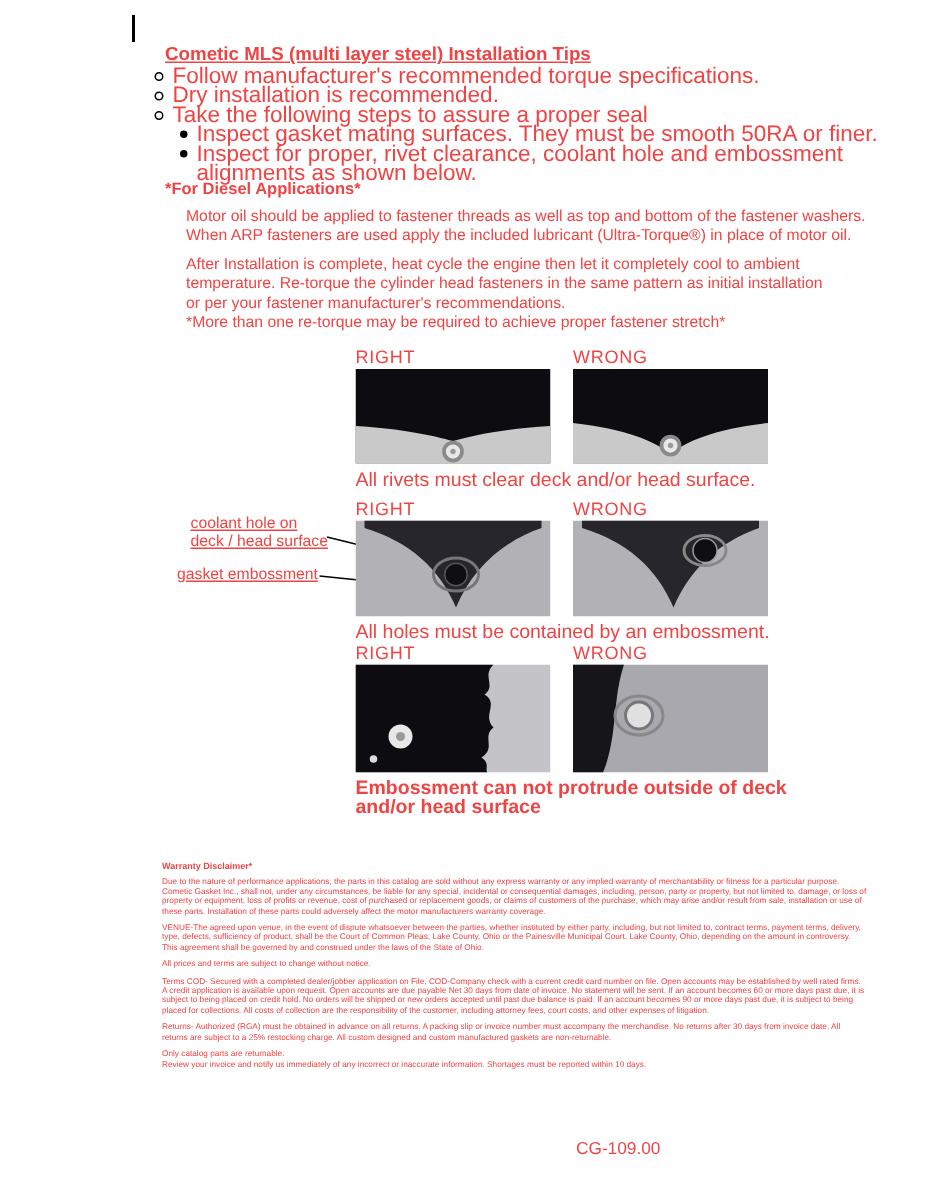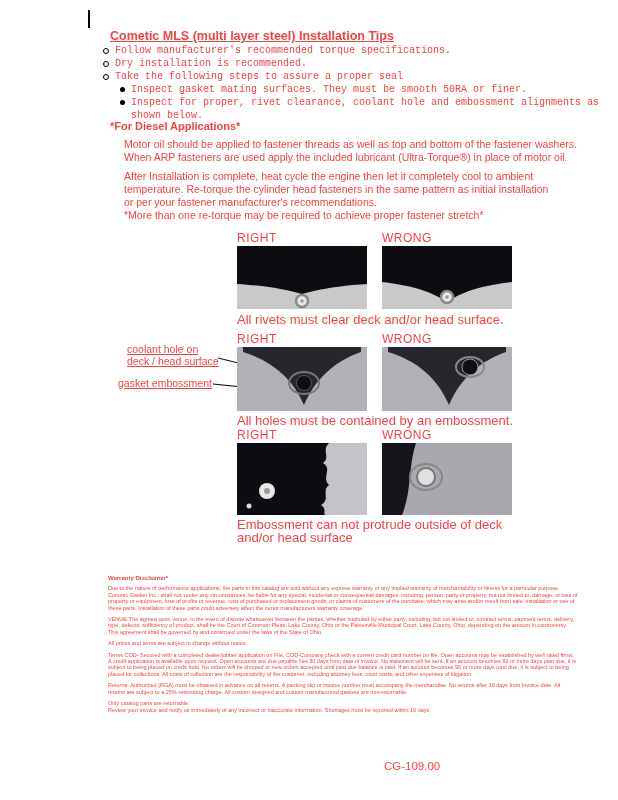--- a/index.html
+++ b/index.html
@@ -1,20 +1,20 @@
 <!DOCTYPE html>
 <html><head>
 <meta charset="utf-8">
 <style>
   html,body{margin:0;padding:0;}
   body{background:#ffffff;}
   .page{position:relative;width:618px;height:800px;background:#ffffff;font-family:"Liberation Sans",sans-serif;color:#ef4444;overflow:hidden;}
   .edge-mark{position:absolute;left:88px;top:10px;width:2px;height:18px;background:#000;}
   .title{position:absolute;left:110px;top:21px;font-size:12.5px;font-weight:bold;text-decoration:underline;white-space:nowrap;}
-  .bullets{position:absolute;left:103px;top:44px;font-size:10px;line-height:13px;font-family:Liberation Mono, monospace;}
+  .bullets{position:absolute;left:103px;top:44px;font-size:15px;line-height:13px;}
   .b-row{display:flex;align-items:flex-start;}
   .b-row .mk{flex:none;width:4px;height:4px;border:1px solid #000;border-radius:50%;margin:4px 6px 0 0;}
   .sub-rows{margin-left:17px;}
   .sub-rows .mk{border:none;background:#000;width:5px;height:5px;}
   .diesel-h{position:absolute;left:110px;top:120px;font-size:11px;font-weight:bold;white-space:nowrap;}
   .para{position:absolute;left:96px;font-size:10.5px;line-height:13px;margin-left:28px;}
   .para div{white-space:nowrap;}
   .p1{top:138px;}
   .p2{top:170px;}
   .note{top:209px;}
@@ -137,21 +137,21 @@
     <circle cx="30" cy="48" r="3" fill="#9a9a9a"></circle>
     <circle cx="12" cy="63" r="2.5" fill="#dddddd"></circle>
   </svg>
   <svg class="fig-img" style="left:382px;top:443px;height:72px;" viewBox="0 0 130 72">
     <rect width="130" height="72" fill="#a8a8ae"></rect>
     <path d="M0,0 L34,0 C26,24 30,48 20,72 L0,72 Z" fill="#16161a"></path>
     <ellipse cx="44" cy="34" rx="16" ry="13" fill="none" stroke="#888" stroke-width="2"></ellipse>
     <circle cx="44" cy="34" r="9" fill="#e0e0e0" stroke="#777" stroke-width="2"></circle>
   </svg>
 
-  <div class="caption" style="top:518px;">
+  <div class="caption" style="top:518px;font-weight:bold;">
     <div>Embossment can not protrude outside of deck</div>
     <div>and/or head surface</div>
   </div>
 
   <div class="legal">
     <div class="lh">Warranty Disclaimer*</div>
     <div class="lp">Due to the nature of performance applications, the parts in this catalog are sold without any express warranty or any implied warranty of merchantability or fitness for a particular purpose.  Cometic Gasket Inc., shall not, under any circumstances, be liable for any special, incidental or consequential damages, including, person, party or property, but not limited to, damage, or loss of property or equipment, loss of profits or revenue, cost of purchased or replacement goods, or claims of customers of the purchase, which may arise and/or result from sale, installation or use of these parts.  Installation of these parts could adversely affect the motor manufacturers warranty coverage.</div>
     <div class="lp tight">VENUE-The agreed upon venue, in the event of dispute whatsoever between the parties, whether instituted by either party, including, but not limited to, contract terms, payment terms, delivery, type, defects, sufficiency of product, shall be the Court of Common Pleas, Lake County, Ohio or the Painesville Municipal Court, Lake County, Ohio, depending on the amount in controversy.</div>
     <div class="lp">This agreement shall be governed by and construed under the laws of the State of Ohio.</div>
     <div class="lp">All prices and terms are subject to change without notice.</div>

